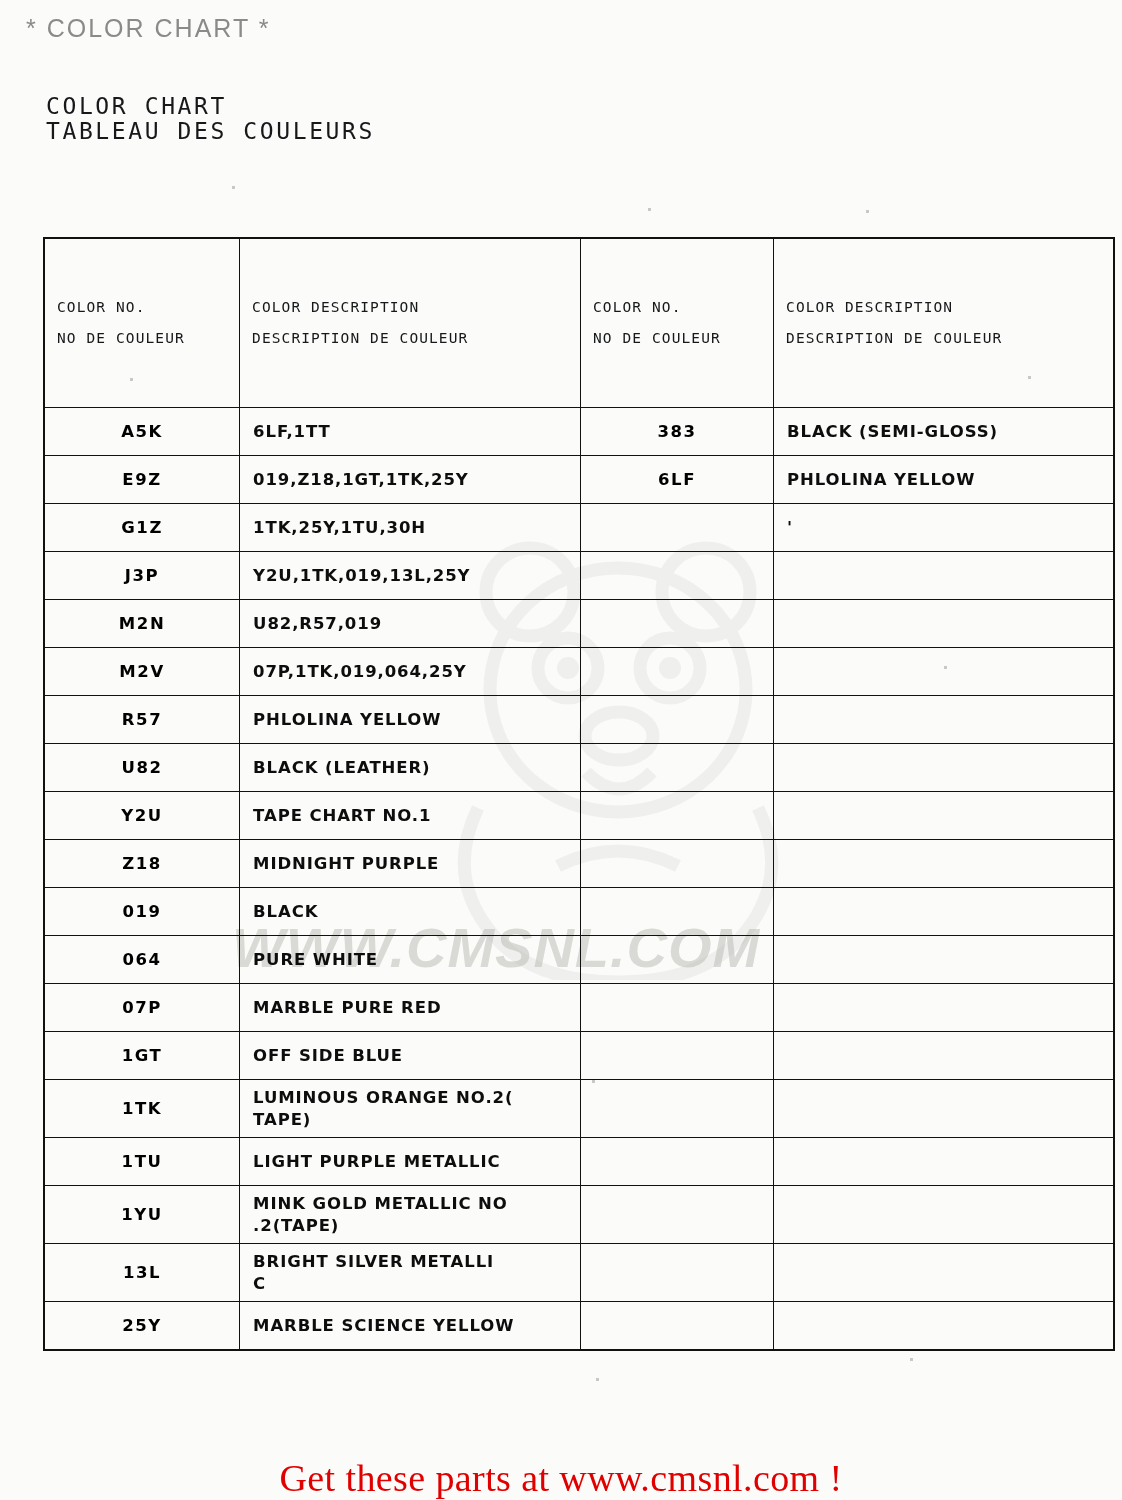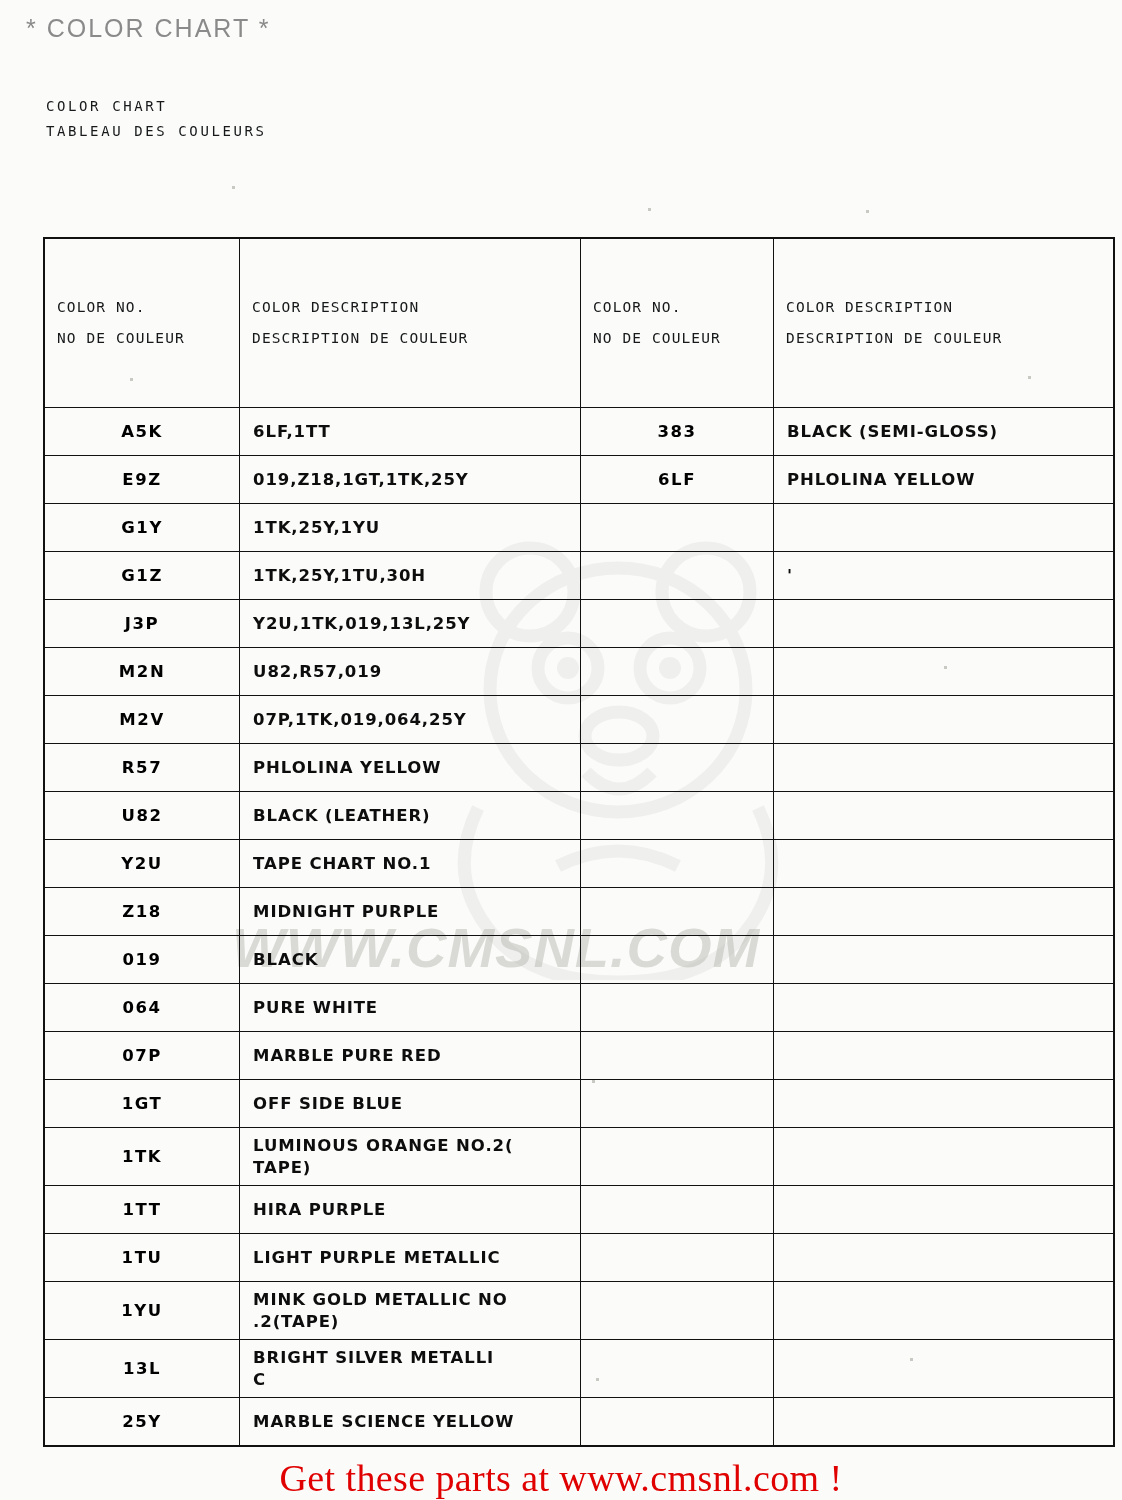--- a/index.html
+++ b/index.html
@@ -15,21 +15,21 @@
     position:absolute;left:26px;top:14px;
     font-size:25px;letter-spacing:2.0px;
     color:#8a8a8a;font-weight:400;
     white-space:pre;
   }
 
   
   #doc-heading{
     position:absolute;left:46px;top:94px;
     font-family:"DejaVu Sans Mono", monospace;
-    font-size:14px;line-height:25px;
+    font-size:23px;line-height:25px;
     letter-spacing:2.6px;color:#16181a;
     white-space:pre;
   }
 
   
   #watermark{
     position:absolute;left:0;top:0;width:1122px;height:1500px;
     pointer-events:none;z-index:1;
   }
   #wm-logo{
@@ -190,34 +190,20 @@
         </td>
         <td class="c-no2">
           <div class="code">6LF</div>
         </td>
         <td class="c-desc2">
           <div class="desc">PHLOLINA YELLOW</div>
         </td>
       </tr>
       <tr class="data-row">
         <td class="c-no dashed-r">
-          <div class="code">G1Y</div>
-        </td>
-        <td class="c-desc dashed-r">
-          <div class="desc">1TK,25Y,1YU</div>
-        </td>
-        <td class="c-no2">
-          <div class="code"></div>
-        </td>
-        <td class="c-desc2">
-          <div class="desc"></div>
-        </td>
-      </tr>
-      <tr class="data-row">
-        <td class="c-no dashed-r">
           <div class="code">G1Z</div>
         </td>
         <td class="c-desc dashed-r">
           <div class="desc">1TK,25Y,1TU,30H</div>
         </td>
         <td class="c-no2">
           <div class="code"></div>
         </td>
         <td class="c-desc2">
           <div class="desc">'</div>
@@ -387,34 +373,20 @@
         </td>
         <td class="c-no2">
           <div class="code"></div>
         </td>
         <td class="c-desc2">
           <div class="desc"></div>
         </td>
       </tr>
       <tr class="data-row">
         <td class="c-no dashed-r">
-          <div class="code">1TT</div>
-        </td>
-        <td class="c-desc dashed-r">
-          <div class="desc">HIRA PURPLE</div>
-        </td>
-        <td class="c-no2">
-          <div class="code"></div>
-        </td>
-        <td class="c-desc2">
-          <div class="desc"></div>
-        </td>
-      </tr>
-      <tr class="data-row">
-        <td class="c-no dashed-r">
           <div class="code">1TU</div>
         </td>
         <td class="c-desc dashed-r">
           <div class="desc">LIGHT PURPLE METALLIC</div>
         </td>
         <td class="c-no2">
           <div class="code"></div>
         </td>
         <td class="c-desc2">
           <div class="desc"></div>

